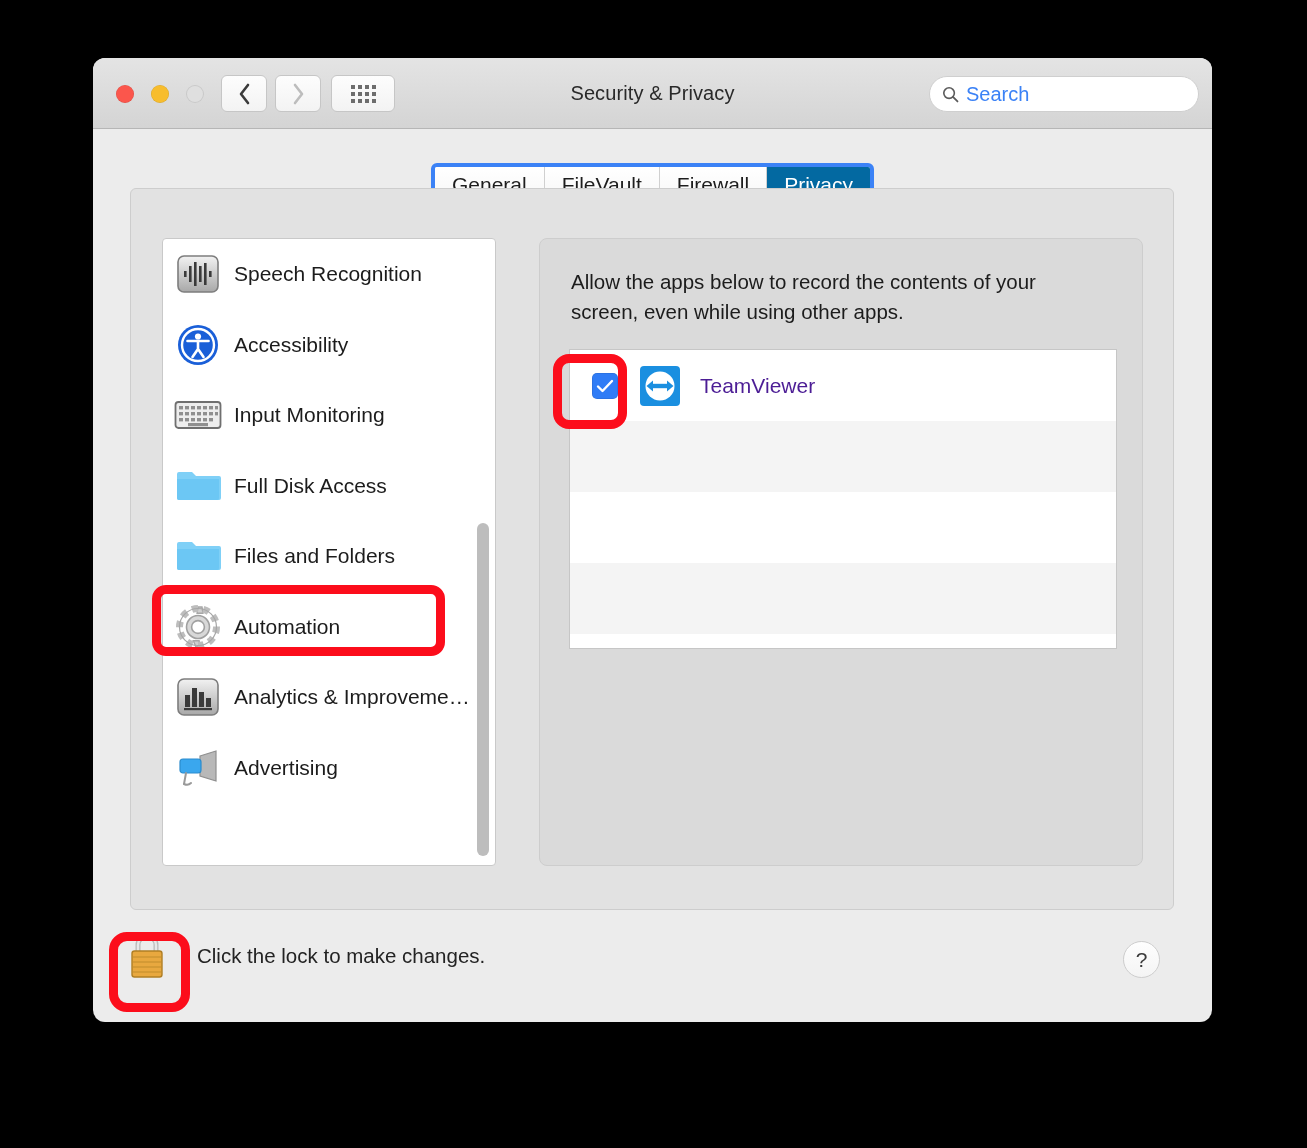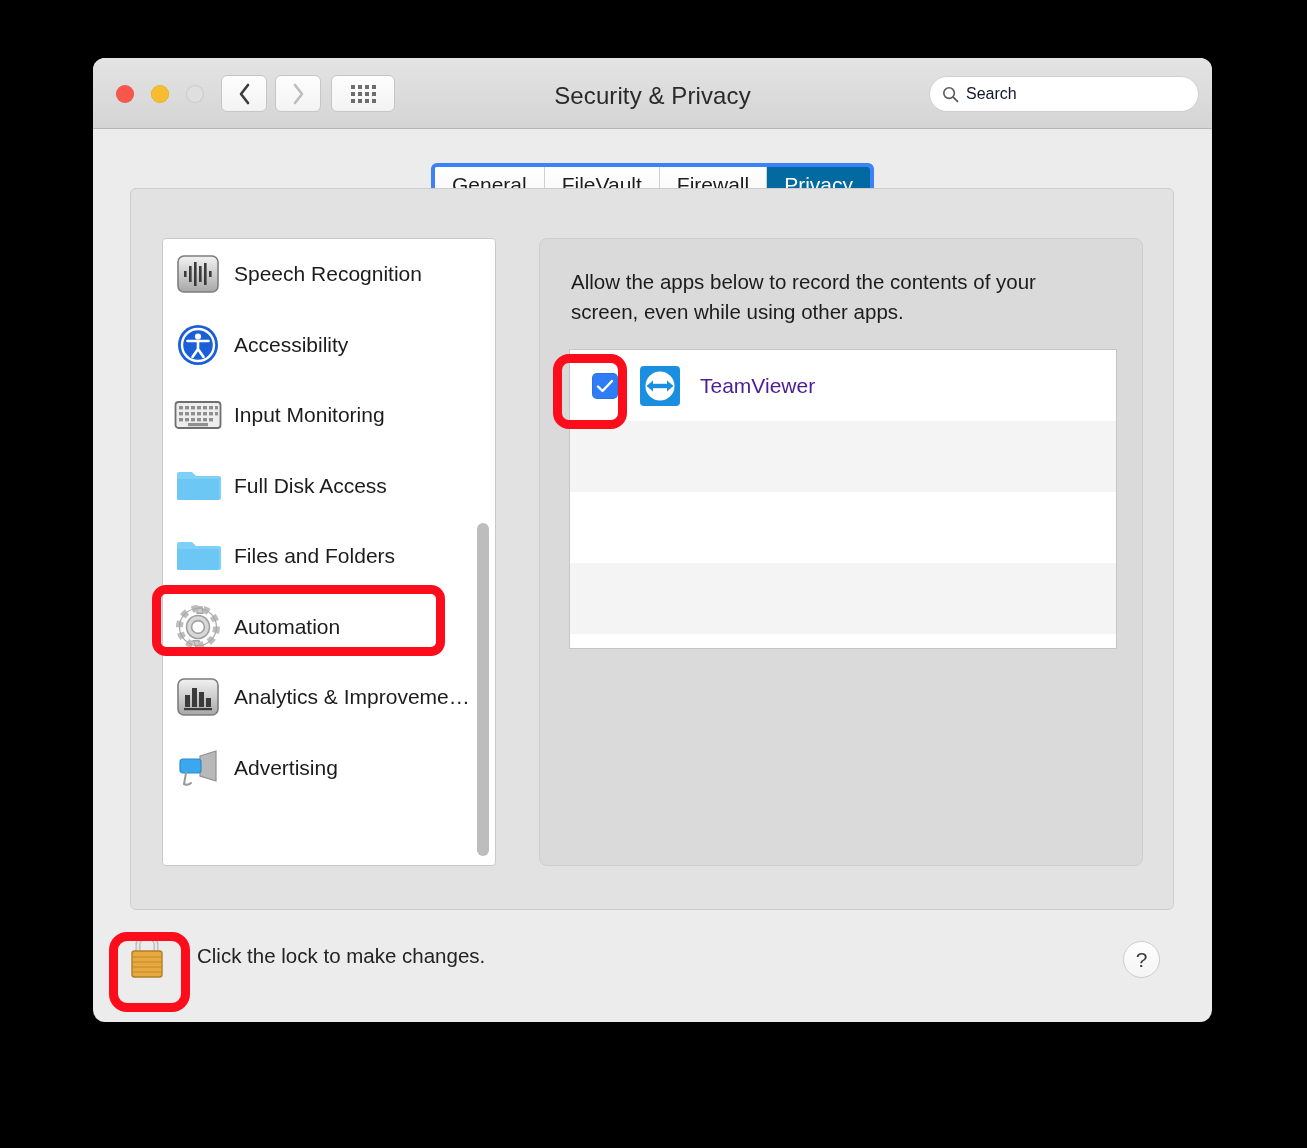--- a/index.html
+++ b/index.html
@@ -61,35 +61,35 @@
     display: grid;
     grid-template-columns: repeat(4, 4px);
     grid-template-rows: repeat(3, 4px);
     gap: 3px;
   }
   .grid-dots i { background: #6d6d6d; display: block; width: 4px; height: 4px; }
 
   .win-title {
     position: absolute; left: 0; right: 0; top: 24px;
     text-align: center;
-    font-size: 24px; color: #2a2a2a;
+    font-size: 20px; color: #2a2a2a;
     letter-spacing: .1px;
   }
 
   .searchbox {
     position: absolute; right: 13px; top: 18px;
     width: 270px; height: 36px;
     background: #fff;
     border: 1px solid #cfcfcf;
     border-radius: 18px;
     display: flex; align-items: center;
     padding: 0 12px;
   }
   .searchbox .mag { width: 17px; height: 17px; margin-right: 7px; flex: none; }
-  .searchbox .ph { font-size: 16px; color: #0f172a; }
+  .searchbox .ph { font-size: 20px; color: #3b82f6; }
 
   
   .tabstrip {
     position: absolute; left: 0; right: 0; top: 105px;
     display: flex; justify-content: center;
   }
   .tabs {
     display: flex;
     border-radius: 6px;
     overflow: hidden;

